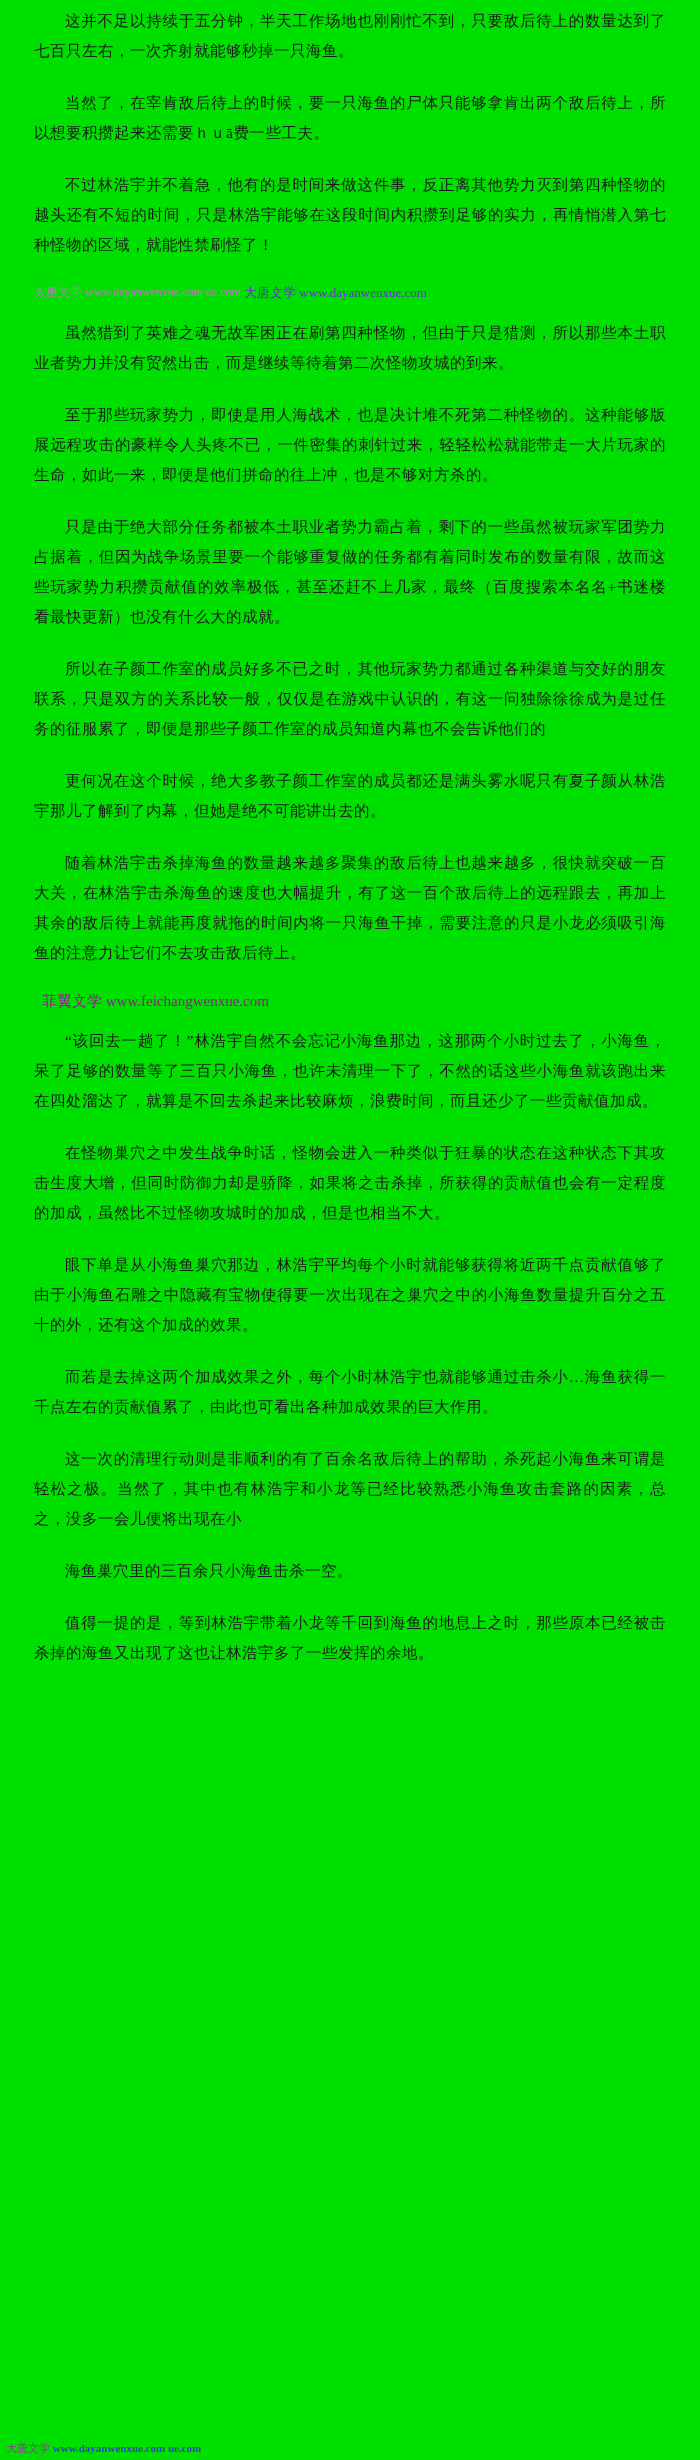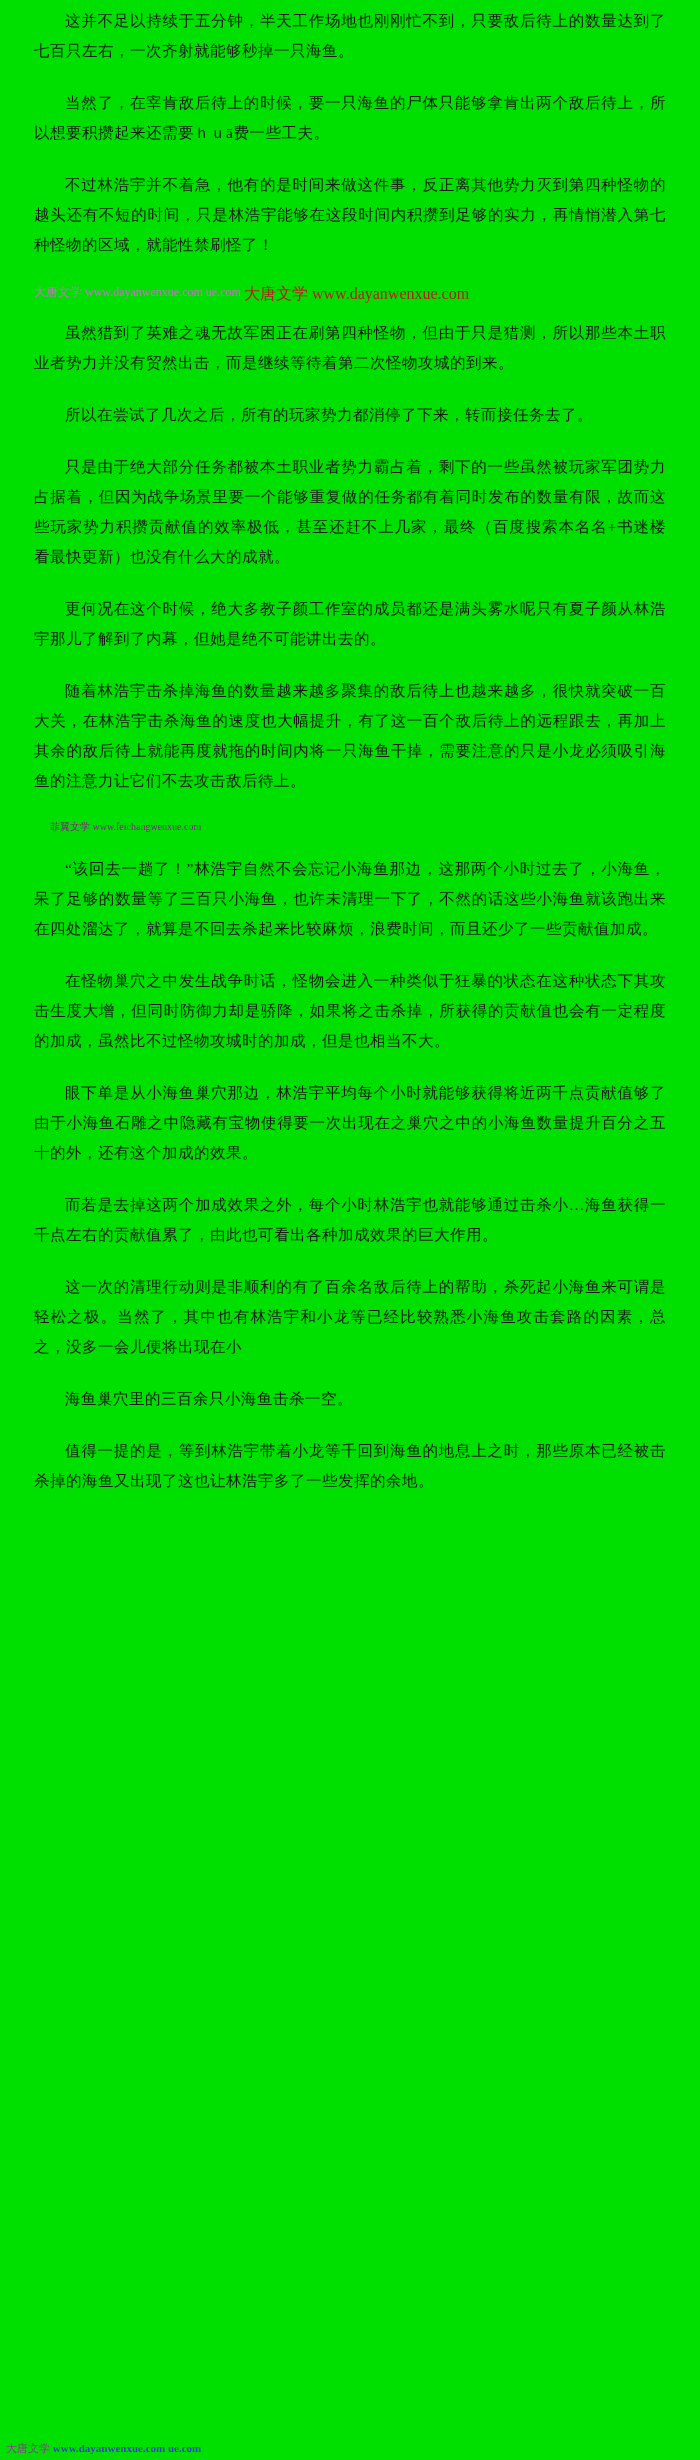--- a/index.html
+++ b/index.html
@@ -45,29 +45,29 @@
     left: 0;
     top: 2px;
     font-size: 12px;
     color: #c96fc9;
     white-space: nowrap;
   }
   .wm-center {
     position: absolute;
     left: 210px;
     top: 2px;
-    font-size: 16px;
-    color: #b91c1c;
+    font-size: 13px;
+    color: #6d28d9;
     white-space: nowrap;
   }
   .wm-inline {
     position: absolute;
-    left: 16px;
+    left: 8px;
     top: 2px;
-    font-size: 10px;
+    font-size: 15px;
     color: #8b1a8b;
     white-space: nowrap;
   }
   .footer {
     position: absolute;
     left: 0;
     bottom: 4px;
     width: 700px;
     padding: 0 6px;
     box-sizing: border-box;
@@ -89,22 +89,23 @@
     <p class="para first">这并不足以持续于五分钟，半天工作场地也刚刚忙不到，只要敌后待上的数量达到了七百只左右，一次齐射就能够秒掉一只海鱼。</p>
     <p class="para">当然了，在宰肯敌后待上的时候，要一只海鱼的尸体只能够拿肯出两个敌后待上，所以想要积攒起来还需要ｈｕā费一些工夫。</p>
     <p class="para">不过林浩宇并不着急，他有的是时间来做这件事，反正离其他势力灭到第四种怪物的越头还有不短的时间，只是林浩宇能够在这段时间内积攒到足够的实力，再情悄潜入第七种怪物的区域，就能性禁刷怪了！</p>
 
     <div class="watermark-line">
       <span class="wm-left">大唐文学 www.dayanwenxue.com ue.com</span>
       <span class="wm-center">大唐文学 www.dayanwenxue.com</span>
     </div>
 
     <p class="para">虽然猎到了英难之魂无故军困正在刷第四种怪物，但由于只是猎测，所以那些本土职业者势力并没有贸然出击，而是继续等待着第二次怪物攻城的到来。</p>
-    <p class="para">所以在尝试了几次之后，所有的玩家势力都消停了下来，转而接任务去了。</p>
+    <p class="para">至于那些玩家势力，即使是用人海战术，也是决计堆不死第二种怪物的。这种能够版展远程攻击的豪样令人头疼不已，一件密集的刺针过来，轻轻松松就能带走一大片玩家的生命，如此一来，即便是他们拼命的往上冲，也是不够对方杀的。</p>
     <p class="para">只是由于绝大部分任务都被本土职业者势力霸占着，剩下的一些虽然被玩家军团势力占据着，但因为战争场景里要一个能够重复做的任务都有着同时发布的数量有限，故而这些玩家势力积攒贡献值的效率极低，甚至还赶不上几家，最终（百度搜索本名名+书迷楼看最快更新）也没有什么大的成就。</p>
+    <p class="para">所以在子颜工作室的成员好多不已之时，其他玩家势力都通过各种渠道与交好的朋友联系，只是双方的关系比较一般，仅仅是在游戏中认识的，有这一问独除徐徐成为是过任务的征服累了，即便是那些子颜工作室的成员知道内幕也不会告诉他们的</p>
     <p class="para">更何况在这个时候，绝大多教子颜工作室的成员都还是满头雾水呢只有夏子颜从林浩宇那儿了解到了内幕，但她是绝不可能讲出去的。</p>
     <p class="para">随着林浩宇击杀掉海鱼的数量越来越多聚集的敌后待上也越来越多，很快就突破一百大关，在林浩宇击杀海鱼的速度也大幅提升，有了这一百个敌后待上的远程跟去，再加上其余的敌后待上就能再度就拖的时间内将一只海鱼干掉，需要注意的只是小龙必须吸引海鱼的注意力让它们不去攻击敌后待上。</p>
 
     <div class="watermark-line">
       <span class="wm-inline">菲翼文学 www.feichangwenxue.com</span>
     </div>
 
     <p class="para">“该回去一趟了！”林浩宇自然不会忘记小海鱼那边，这那两个小时过去了，小海鱼，呆了足够的数量等了三百只小海鱼，也许未清理一下了，不然的话这些小海鱼就该跑出来在四处溜达了，就算是不回去杀起来比较麻烦，浪费时间，而且还少了一些贡献值加成。</p>
     <p class="para">在怪物巢穴之中发生战争时话，怪物会进入一种类似于狂暴的状态在这种状态下其攻击生度大增，但同时防御力却是骄降，如果将之击杀掉，所获得的贡献值也会有一定程度的加成，虽然比不过怪物攻城时的加成，但是也相当不大。</p>
     <p class="para">眼下单是从小海鱼巢穴那边，林浩宇平均每个小时就能够获得将近两千点贡献值够了由于小海鱼石雕之中隐藏有宝物使得要一次出现在之巢穴之中的小海鱼数量提升百分之五十的外，还有这个加成的效果。</p>

